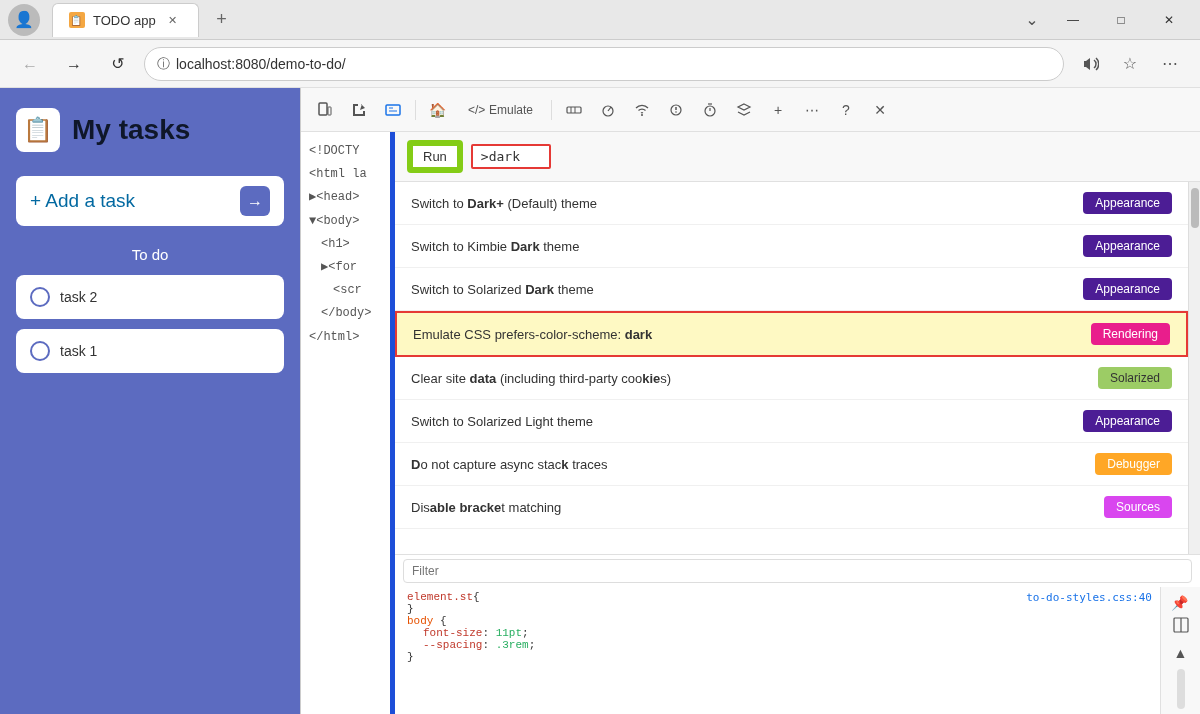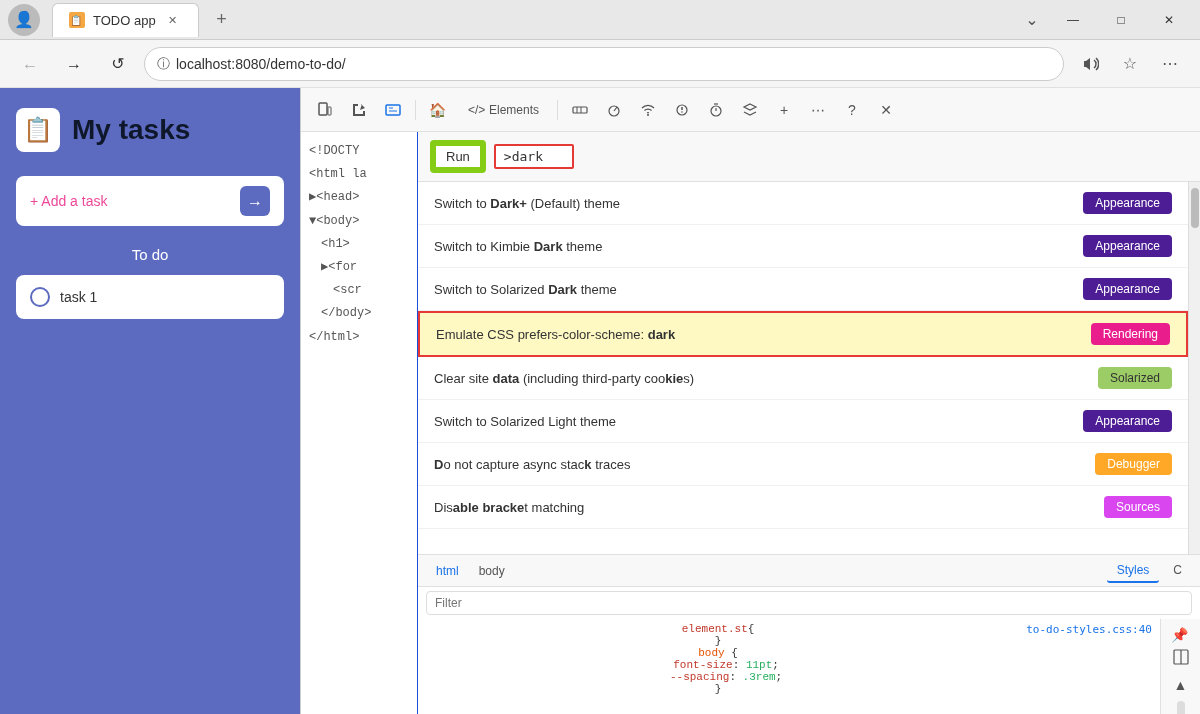--- a/index.html
+++ b/index.html
@@ -28,40 +28,40 @@
 
     
     .main-area { flex: 1; display: flex; overflow: hidden; }
 
     
     .todo-app { width: 300px; background: #5c6bc0; display: flex; flex-direction: column; padding: 20px 16px; }
     .todo-header { display: flex; align-items: center; gap: 12px; margin-bottom: 24px; }
     .todo-icon { width: 44px; height: 44px; background: white; border-radius: 8px; display: flex; align-items: center; justify-content: center; font-size: 24px; }
     .todo-title { font-size: 28px; font-weight: 700; color: #0f172a; }
     .add-task-bar { background: white; border-radius: 8px; padding: 10px 14px; display: flex; align-items: center; justify-content: space-between; margin-bottom: 20px; }
-    .add-task-label { font-size: 14px; color: #ec4899; }
+    .add-task-label { font-size: 19px; color: #0369a1; }
     .add-btn { width: 30px; height: 30px; background: #5c6bc0; border-radius: 6px; display: flex; align-items: center; justify-content: center; color: white; font-size: 16px; }
     .todo-section { color: white; font-size: 15px; margin-bottom: 12px; text-align: center; }
     .task-item { background: white; border-radius: 8px; padding: 12px 14px; display: flex; align-items: center; gap: 10px; margin-bottom: 10px; }
     .task-circle { width: 20px; height: 20px; border: 2px solid #5c6bc0; border-radius: 50%; flex-shrink: 0; }
     .task-text { font-size: 14px; color: #333; }
 
     
     .devtools { flex: 1; background: #fff; display: flex; flex-direction: column; border-left: 1px solid #ccc; }
 
     .devtools-toolbar { background: #f8f8f8; border-bottom: 1px solid #e0e0e0; height: 44px; display: flex; align-items: center; padding: 0 8px; gap: 2px; }
     .devtool-icon-btn { width: 32px; height: 32px; display: flex; align-items: center; justify-content: center; border-radius: 4px; font-size: 14px; color: #555; cursor: pointer; }
     .devtool-icon-btn.active { color: #1a73e8; }
     .devtool-sep { width: 1px; height: 20px; background: #ddd; margin: 0 4px; }
     .devtool-tab { padding: 4px 12px; font-size: 13px; color: #555; cursor: pointer; border-radius: 4px; }
 
     .devtools-body { flex: 1; display: flex; overflow: hidden; }
 
     
-    .code-panel { width: 117px; background: #fff; border-right: 1px solid #1d4ed8; padding: 8px 0; font-family: 'Courier New', monospace; font-size: 12px; color: #555; overflow: hidden; }
+    .code-panel { width: 94px; background: #fff; border-right: 5px solid #1d4ed8; padding: 8px 0; font-family: 'Courier New', monospace; font-size: 12px; color: #555; overflow: hidden; }
     .code-line { padding: 2px 8px; white-space: nowrap; line-height: 1.6; }
     .code-line.indent1 { padding-left: 20px; }
     .code-line.indent2 { padding-left: 32px; }
 
     
     .command-palette { flex: 1; display: flex; flex-direction: column; position: relative; }
 
     .command-input-area { padding: 8px 12px; border-bottom: 1px solid #e0e0e0; display: flex; align-items: center; gap: 8px; background: #f8f8f8; }
     .run-btn { background: #fff; border: 6px solid #84cc16; border-radius: 4px; padding: 3px 10px; font-size: 13px; color: #333; cursor: pointer; }
     .command-input-box { border: 2px solid #e53935; border-radius: 2px; padding: 3px 8px; font-size: 13px; min-width: 80px; background: white; color: #333; font-family: monospace; }
@@ -150,20 +150,24 @@
         <div class="todo-title">My tasks</div>
       </div>
 
       <div class="add-task-bar">
         <span class="add-task-label">+ Add a task</span>
         <div class="add-btn">→</div>
       </div>
 
       <div class="todo-section">To do</div>
 
+      <div class="task-item">
+        <div class="task-circle"></div>
+        <span class="task-text">task 2</span>
+      </div>
 
       <div class="task-item">
         <div class="task-circle"></div>
         <span class="task-text">task 1</span>
       </div>
     </div>
 
     <div class="devtools">
 
       <div class="devtools-toolbar">
@@ -181,21 +185,21 @@
         </div>
         <div class="devtool-icon-btn active" title="Source panel">
           <svg width="16" height="16" viewBox="0 0 16 16" fill="none">
               <rect x="1" y="3" width="14" height="10" rx="1" stroke="#1a73e8" stroke-width="1.5"></rect>
               <line x1="4" y1="6" x2="8" y2="6" stroke="#1a73e8" stroke-width="1"></line>
               <line x1="4" y1="9" x2="12" y2="9" stroke="#1a73e8" stroke-width="1"></line>
             </svg>
         </div>
         <div class="devtool-sep"></div>
         <div class="devtool-icon-btn">🏠</div>
-        <div class="devtool-tab"><span style="font-size:12px;color:#555;">&lt;/&gt;</span> <span style="font-size:12px;">Elements</span></div>
+        <div class="devtool-tab"><span style="font-size:12px;color:#555;">&lt;/&gt;</span> <span style="font-size:12px;">Emulate</span></div>
         <div class="devtool-sep"></div>
 
         <div class="devtool-icon-btn">
           <svg width="16" height="16" viewBox="0 0 16 16" fill="none">
               <rect x="1" y="5" width="14" height="6" rx="1" stroke="#555" stroke-width="1.2"></rect>
               <line x1="5" y1="5" x2="5" y2="11" stroke="#555" stroke-width="1"></line>
               <line x1="9" y1="5" x2="9" y2="11" stroke="#555" stroke-width="1"></line>
             </svg>
         </div>
         <div class="devtool-icon-btn">
@@ -317,31 +321,23 @@
               </div>
 
             </div>
 
             <div class="command-scrollbar">
               <div class="command-scrollbar-thumb"></div>
             </div>
           </div>
 
           <div class="devtools-bottom">
-            <div class="devtools-bottom-tabs">
-              <span class="bottom-tab" style="color:#1a73e8;">html</span>
-              <span class="bottom-tab">body</span>
-              <div style="margin-left:auto;display:flex;gap:4px;">
-                <span class="bottom-tab active">Styles</span>
-                <span class="bottom-tab">C</span>
-              </div>
-            </div>
             <input class="bottom-filter" placeholder="Filter" type="text" style="">
             <div style="display:flex;flex:1;overflow:hidden;">
-              <div class="bottom-code" style="flex:1;overflow:hidden;text-align:center;">
+              <div class="bottom-code" style="flex:1;overflow:hidden;">
                 <div><span class="prop">element.st</span>{</div>
                 <div>}</div>
                 <div><span style="color:#e65100;">body</span> {</div>
                 <div style="padding-left:16px;"><span class="prop">font-size</span>: <span class="val">11pt</span>;</div>
                 <div style="padding-left:16px;"><span class="prop">--spacing</span>: <span class="val">.3rem</span>;</div>
                 <div>}</div>
               </div>
               <div style="display:flex;flex-direction:column;align-items:flex-end;padding:4px 8px;font-size:11px;">
                 <a class="bottom-link" href="#">to-do-styles.css:40</a>
               </div>

